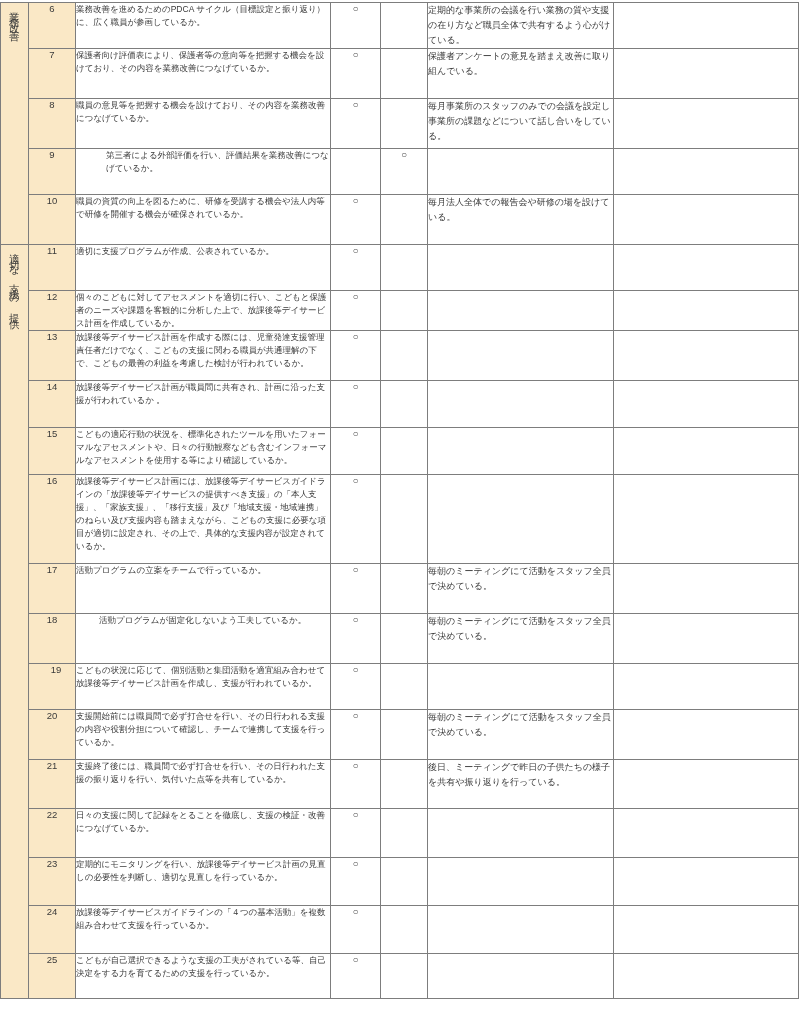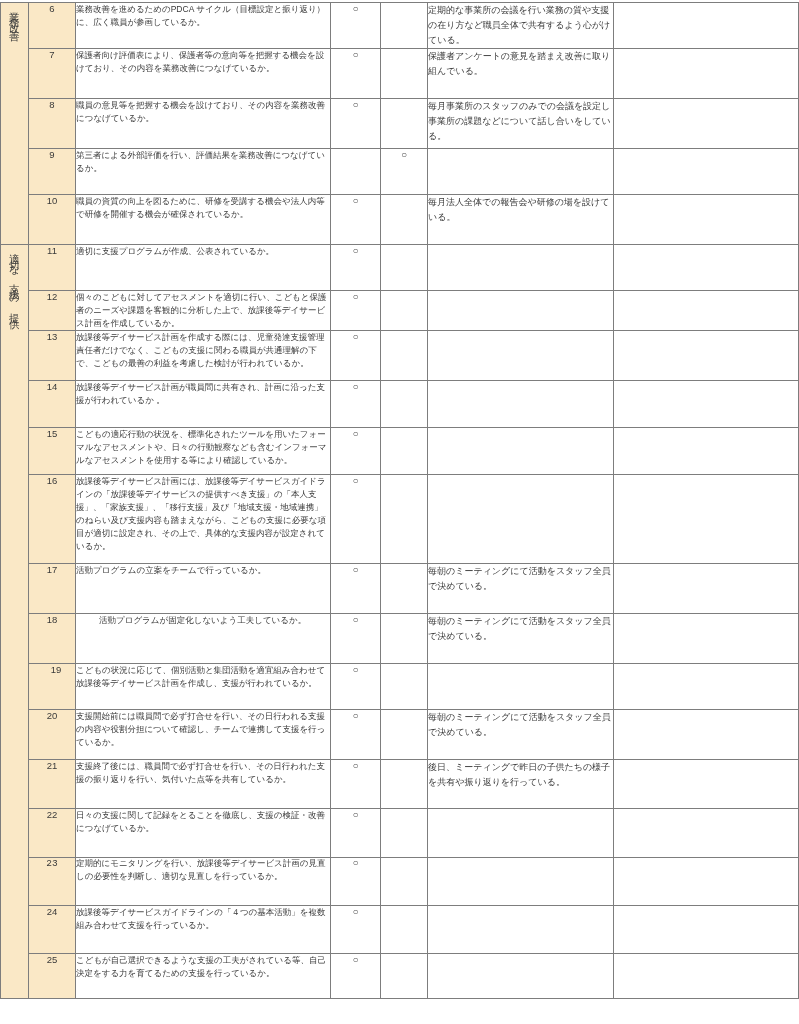--- a/index.html
+++ b/index.html
@@ -94,21 +94,21 @@
       <tr style="height: 50px;">
         <td class="no-cell" style="background: rgb(250, 232, 198); color: rgb(58, 58, 58);">8</td>
         <td class="q-cell" style="color: rgb(58, 58, 58);">職員の意見等を把握する機会を設けており、その内容を業務改善につなげているか。</td>
         <td class="mark-cell"><span style="color: rgb(79, 79, 79);">○</span></td>
         <td class="mark-cell"></td>
         <td class="comment-cell" style="color: rgb(58, 58, 58);">毎月事業所のスタッフのみでの会議を設定し事業所の課題などについて話し合いをしている。</td>
         <td class="extra-cell"></td>
       </tr>
       <tr style="height: 46px;">
         <td class="no-cell" style="background: rgb(250, 232, 198); color: rgb(58, 58, 58);">9</td>
-        <td class="q-cell" style="color: rgb(58, 58, 58);">第三者による外部評価を行い、評価結果を業務改善につなげているか。</td>
+        <td class="q-cell" style="color: rgb(58, 58, 58); padding-left: 30px;">第三者による外部評価を行い、評価結果を業務改善につなげているか。</td>
         <td class="mark-cell"></td>
         <td class="mark-cell"><span style="color: rgb(79, 79, 79);">○</span></td>
         <td class="comment-cell" style="color: rgb(58, 58, 58);"></td>
         <td class="extra-cell"></td>
       </tr>
       <tr style="height: 50px;">
         <td class="no-cell" style="background: rgb(250, 232, 198); color: rgb(58, 58, 58);">10</td>
         <td class="q-cell" style="color: rgb(58, 58, 58);">職員の資質の向上を図るために、研修を受講する機会や法人内等で研修を開催する機会が確保されているか。</td>
         <td class="mark-cell"><span style="color: rgb(79, 79, 79);">○</span></td>
         <td class="mark-cell"></td>
@@ -205,21 +205,21 @@
         <td class="extra-cell"></td>
       </tr>
       <tr style="height: 49px;">
         <td class="no-cell" style="background: rgb(250, 232, 198); color: rgb(58, 58, 58);">22</td>
         <td class="q-cell" style="color: rgb(58, 58, 58);">日々の支援に関して記録をとることを徹底し、支援の検証・改善につなげているか。</td>
         <td class="mark-cell"><span style="color: rgb(79, 79, 79);">○</span></td>
         <td class="mark-cell"></td>
         <td class="comment-cell" style="color: rgb(58, 58, 58);"></td>
         <td class="extra-cell"></td>
       </tr>
-      <tr style="height: 48px; font-family: Liberation Mono, monospace;">
+      <tr style="height: 48px;">
         <td class="no-cell" style="background: rgb(250, 232, 198); color: rgb(58, 58, 58);">23</td>
         <td class="q-cell" style="color: rgb(58, 58, 58);">定期的にモニタリングを行い、放課後等デイサービス計画の見直しの必要性を判断し、適切な見直しを行っているか。</td>
         <td class="mark-cell"><span style="color: rgb(79, 79, 79);">○</span></td>
         <td class="mark-cell"></td>
         <td class="comment-cell" style="color: rgb(58, 58, 58);"></td>
         <td class="extra-cell"></td>
       </tr>
       <tr style="height: 48px;">
         <td class="no-cell" style="background: rgb(250, 232, 198); color: rgb(58, 58, 58);">24</td>
         <td class="q-cell" style="color: rgb(58, 58, 58);">放課後等デイサービスガイドラインの「４つの基本活動」を複数組み合わせて支援を行っているか。</td>

